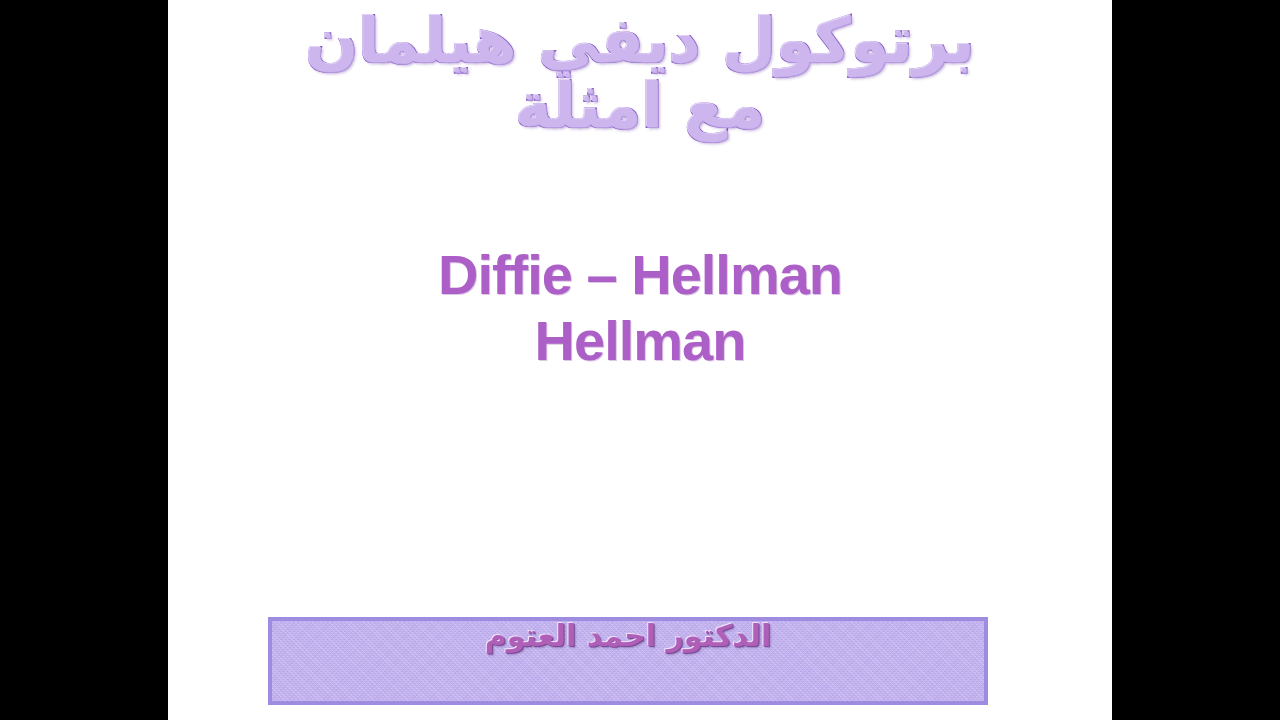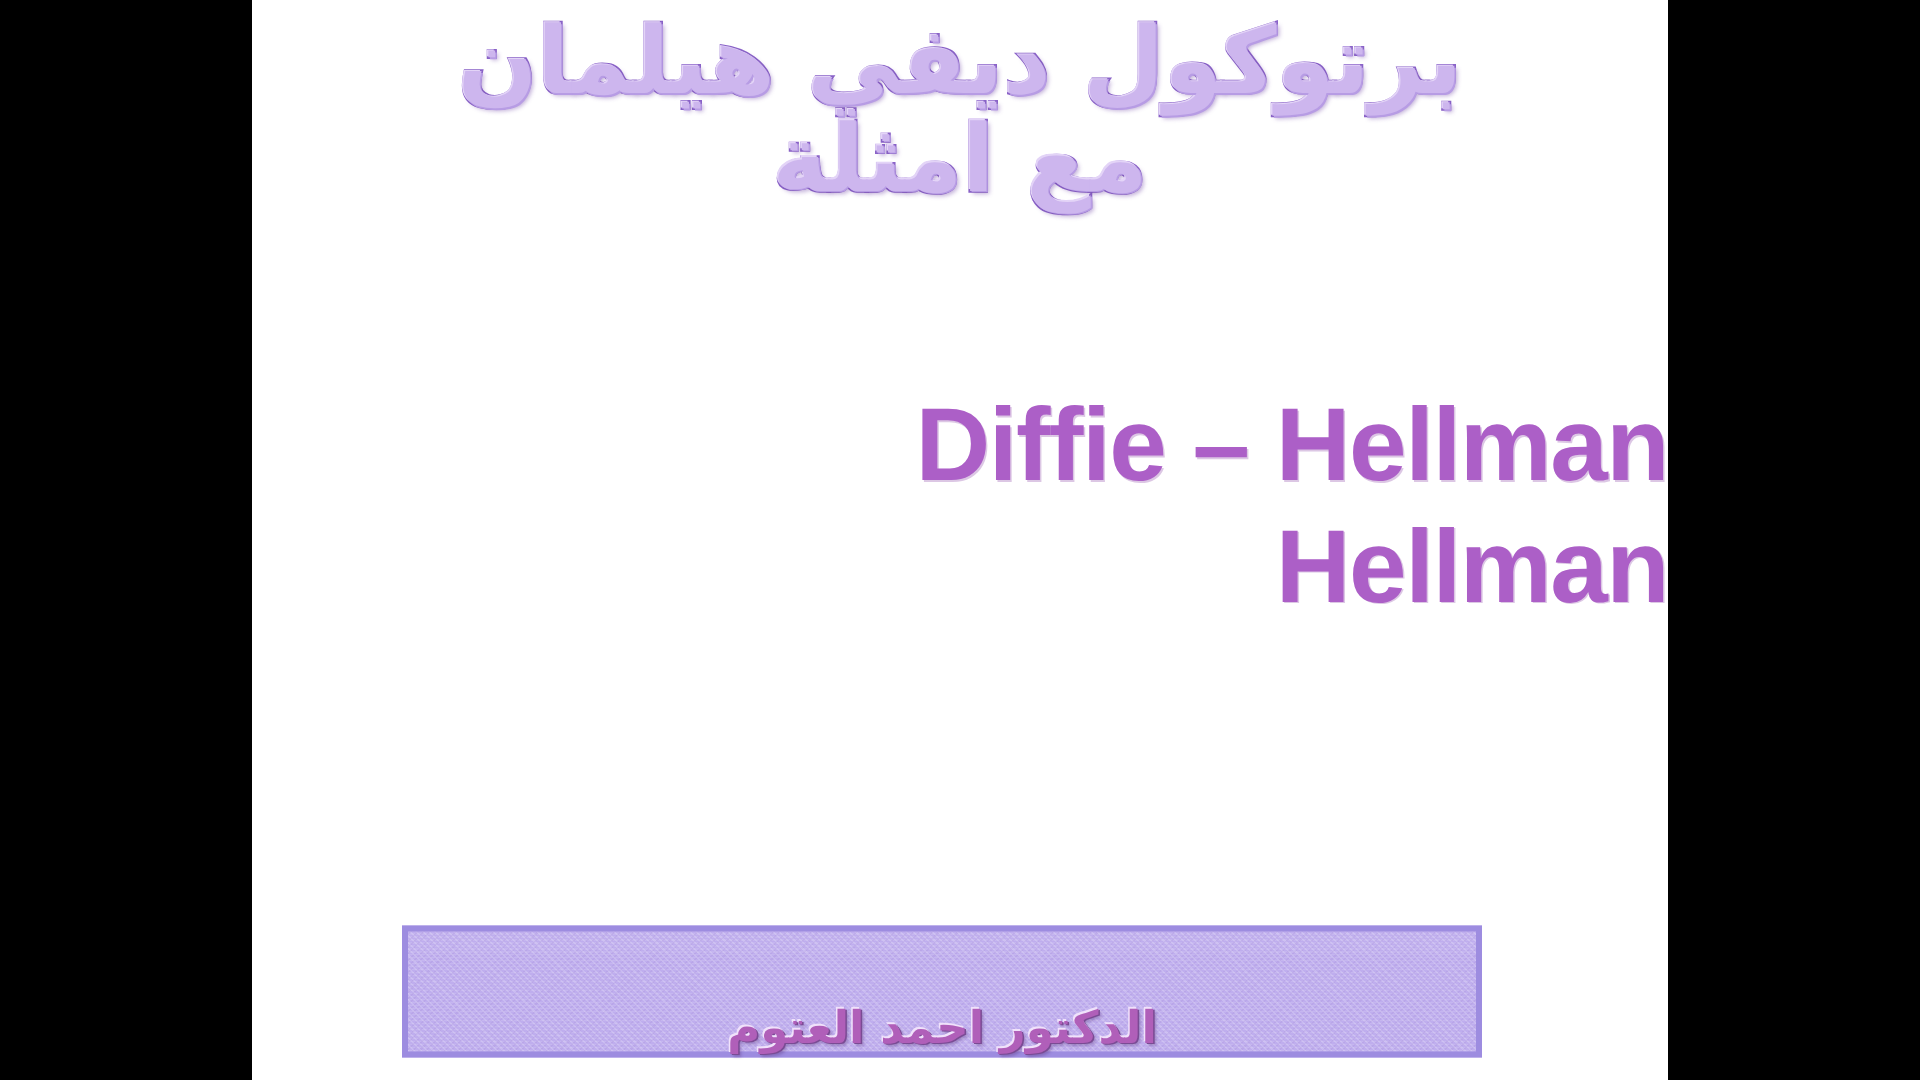--- a/index.html
+++ b/index.html
@@ -72,25 +72,25 @@
   }
   .arabic-title .line2 {
     margin-top: -2px;
   }
 
   
   .english-title {
     position: absolute;
     left: 0;
     right: 0;
-    top: 256px;
-    text-align: right;
+    top: 242px;
+    text-align: center;
     font-family: "Liberation Sans", "DejaVu Sans", sans-serif;
     font-weight: 700;
-    font-size: 69px;
+    font-size: 56px;
     line-height: 1.18;
     color: #ac5fc7;
     letter-spacing: -1px;
     text-shadow: 1px 1px 0 rgba(140, 70, 165, 0.30);
   }
   .english-title .line {
     display: block;
     white-space: nowrap;
   }
 
@@ -103,21 +103,21 @@
     height: 88px;
     box-sizing: border-box;
     background-color: #bfaeee;
     
     background-image:
       repeating-linear-gradient(45deg,  rgba(255,255,255,0.16) 0 1px, rgba(0,0,0,0.00) 1px 3px),
       repeating-linear-gradient(-45deg, rgba(150,120,200,0.14) 0 1px, rgba(0,0,0,0.00) 1px 3px),
       repeating-linear-gradient(0deg,   rgba(255,255,255,0.10) 0 1px, rgba(0,0,0,0.00) 1px 2px);
     border: 4px solid #9d8ce0;
     display: flex;
-    align-items: flex-end;
+    align-items: flex-start;
     justify-content: center;
   }
 
   .author-name {
     direction: rtl;
     unicode-bidi: bidi-override;
     font-family: "DejaVu Sans", "Liberation Sans", sans-serif;
     font-weight: 700;
     font-size: 30px;
     line-height: 1;

